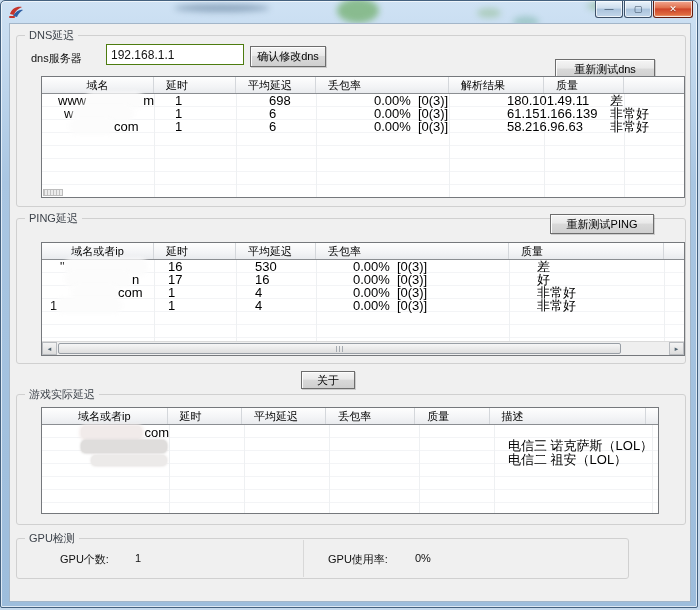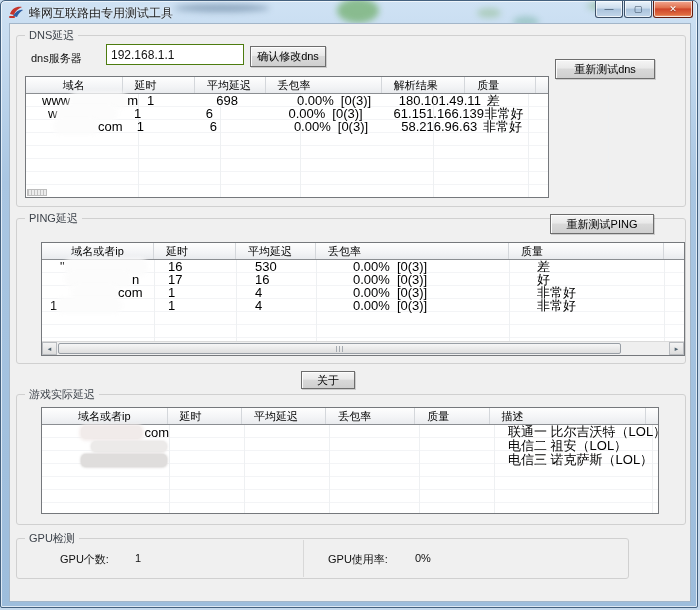--- a/index.html
+++ b/index.html
@@ -55,21 +55,20 @@
 <body>
 
 <div class="window">
 
   <div class="titlebar">
     <svg class="app-icon" viewBox="0 0 16 16">
       <path d="M2 10 C4 4 9 2 14 3 C10 5 7 7 6 11 Z" fill="#c5342b"></path>
       <path d="M5 12 C8 7 12 5 15 6 C12 8 10 10 9 13 Z" fill="#2e5fa3"></path>
       <rect x="1" y="12" width="6" height="2" rx="1" fill="#c5342b"></rect>
     </svg>
-    <span class="title">蜂网互联路由专用测试工具</span>
     <div class="blob-t" style="left:173px;top:3px;width:96px;height:8px;background:#53718e;opacity:.5;"></div>
     <div class="blob-t" style="left:336px;top:-3px;width:42px;height:25px;background:#79b377;opacity:.8;"></div>
     <div class="blob-t" style="left:476px;top:7px;width:24px;height:10px;background:#8fbb8d;opacity:.5;"></div>
     <div class="blob-t" style="left:512px;top:15px;width:26px;height:12px;background:#6fae9d;opacity:.45;"></div>
     <div class="blob-t" style="left:586px;top:1px;width:28px;height:8px;background:#7fb27c;opacity:.5;"></div>
     <div class="winbtns">
       <div class="wbtn">
           <span>—</span>
         </div>
       <div class="wbtn">
@@ -83,21 +82,21 @@
 
   <div class="client">
 
     <div class="grp" style="left:6px;top:11px;width:670px;height:172px;">
       <span class="grp-label">DNS延迟</span>
       <span class="lbl" style="left:14px;top:15px;">dns服务器</span>
       <input class="txt" style="left: 89px; top: 8px; width: 138px; height: 21px;" value="192.168.1.1">
       <button class="btn" style="left:233px;top:10px;width:76px;height:21px;">确认修改dns</button>
       <button class="btn" style="left:538px;top:23px;width:100px;height:20px;">重新测试dns</button>
 
-      <div class="tbl" style="left:8px;top:40px;width:524px;height:122px;">
+      <div class="tbl" style="left:24px;top:40px;width:644px;height:122px;">
         <div class="thead">
           <div class="th c" style="width:112px;">域名</div>
           <div class="th" style="width:82px;">延时</div>
           <div class="th" style="width:80px;">平均延迟</div>
           <div class="th" style="width:133px;">丢包率</div>
           <div class="th" style="width:95px;">解析结果</div>
           <div class="th" style="width:80px;">质量</div>
           <div class="th last"></div>
         </div>
         <div class="tbody" style="height:103px;">
@@ -269,41 +268,40 @@
             <div class="vline" style="left:610px;"></div>
           <div class="trow" style="height:14px;">
             <div class="td" style="width:127px;padding-left:37px;">
                 <span class="redact" style="width:88px;height:13px;background:#f1ebea;box-shadow:0 0 3px 2px rgba(243,236,235,.9);"></span>
                 <span>com</span>
               </div>
             <div class="td" style="width:75px;"></div>
             <div class="td" style="width:85px;"></div>
             <div class="td" style="width:90px;"></div>
             <div class="td" style="width:75px;"></div>
-            <div class="td" style="width:158px;padding-left:8px;">联通一 比尔吉沃特（LOL）</div>
+          </div>
+          <div class="trow" style="height:14px;">
+            <div class="td" style="width:127px;padding-left:37px;">
+                <span class="redact" style="width:115px;height:13px;background:#dfdddc;box-shadow:0 0 2px 1px rgba(223,221,220,.9);"></span>
+              </div>
+            <div class="td" style="width:75px;"></div>
+            <div class="td" style="width:85px;"></div>
+            <div class="td" style="width:90px;"></div>
+            <div class="td" style="width:75px;"></div>
+            <div class="td" style="width:158px;padding-left:8px;">电信三 诺克萨斯（LOL）</div>
           </div>
           <div class="trow" style="height:14px;">
             <div class="td" style="width:127px;padding-left:47px;">
                 <span class="redact" style="width:90px;height:11px;background:#eceae9;box-shadow:0 0 2px 1px rgba(236,234,233,.85);"></span>
               </div>
             <div class="td" style="width:75px;"></div>
             <div class="td" style="width:85px;"></div>
             <div class="td" style="width:90px;"></div>
             <div class="td" style="width:75px;"></div>
             <div class="td" style="width:158px;padding-left:8px;">电信二 祖安（LOL）</div>
-          </div>
-          <div class="trow" style="height:14px;">
-            <div class="td" style="width:127px;padding-left:37px;">
-                <span class="redact" style="width:115px;height:13px;background:#dfdddc;box-shadow:0 0 2px 1px rgba(223,221,220,.9);"></span>
-              </div>
-            <div class="td" style="width:75px;"></div>
-            <div class="td" style="width:85px;"></div>
-            <div class="td" style="width:90px;"></div>
-            <div class="td" style="width:75px;"></div>
-            <div class="td" style="width:158px;padding-left:8px;">电信三 诺克萨斯（LOL）</div>
           </div>
         </div>
       </div>
     </div>
 
     <div class="grp" style="left:6px;top:514px;width:613px;height:41px;">
       <span class="grp-label">GPU检测</span>
       <div class="gpudiv" style="left:286px;"></div>
       <span class="val" style="left:43px;top:13px;">GPU个数:</span>
       <span class="val" style="left:118px;top:13px;">1</span>

